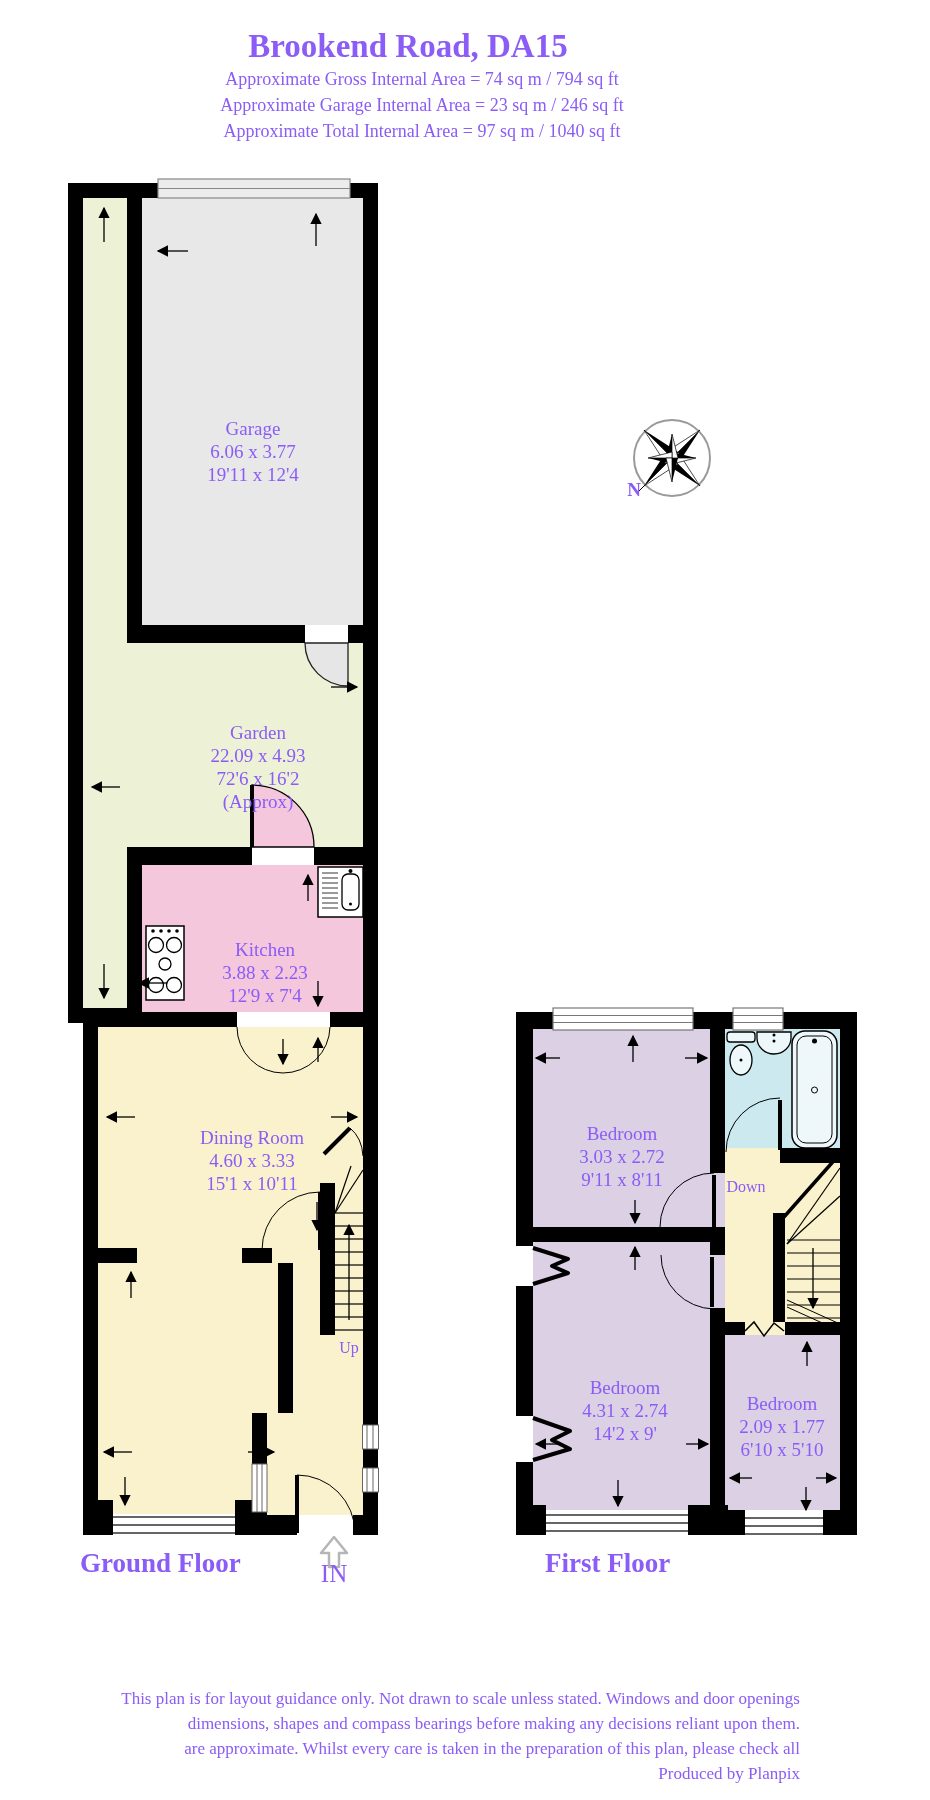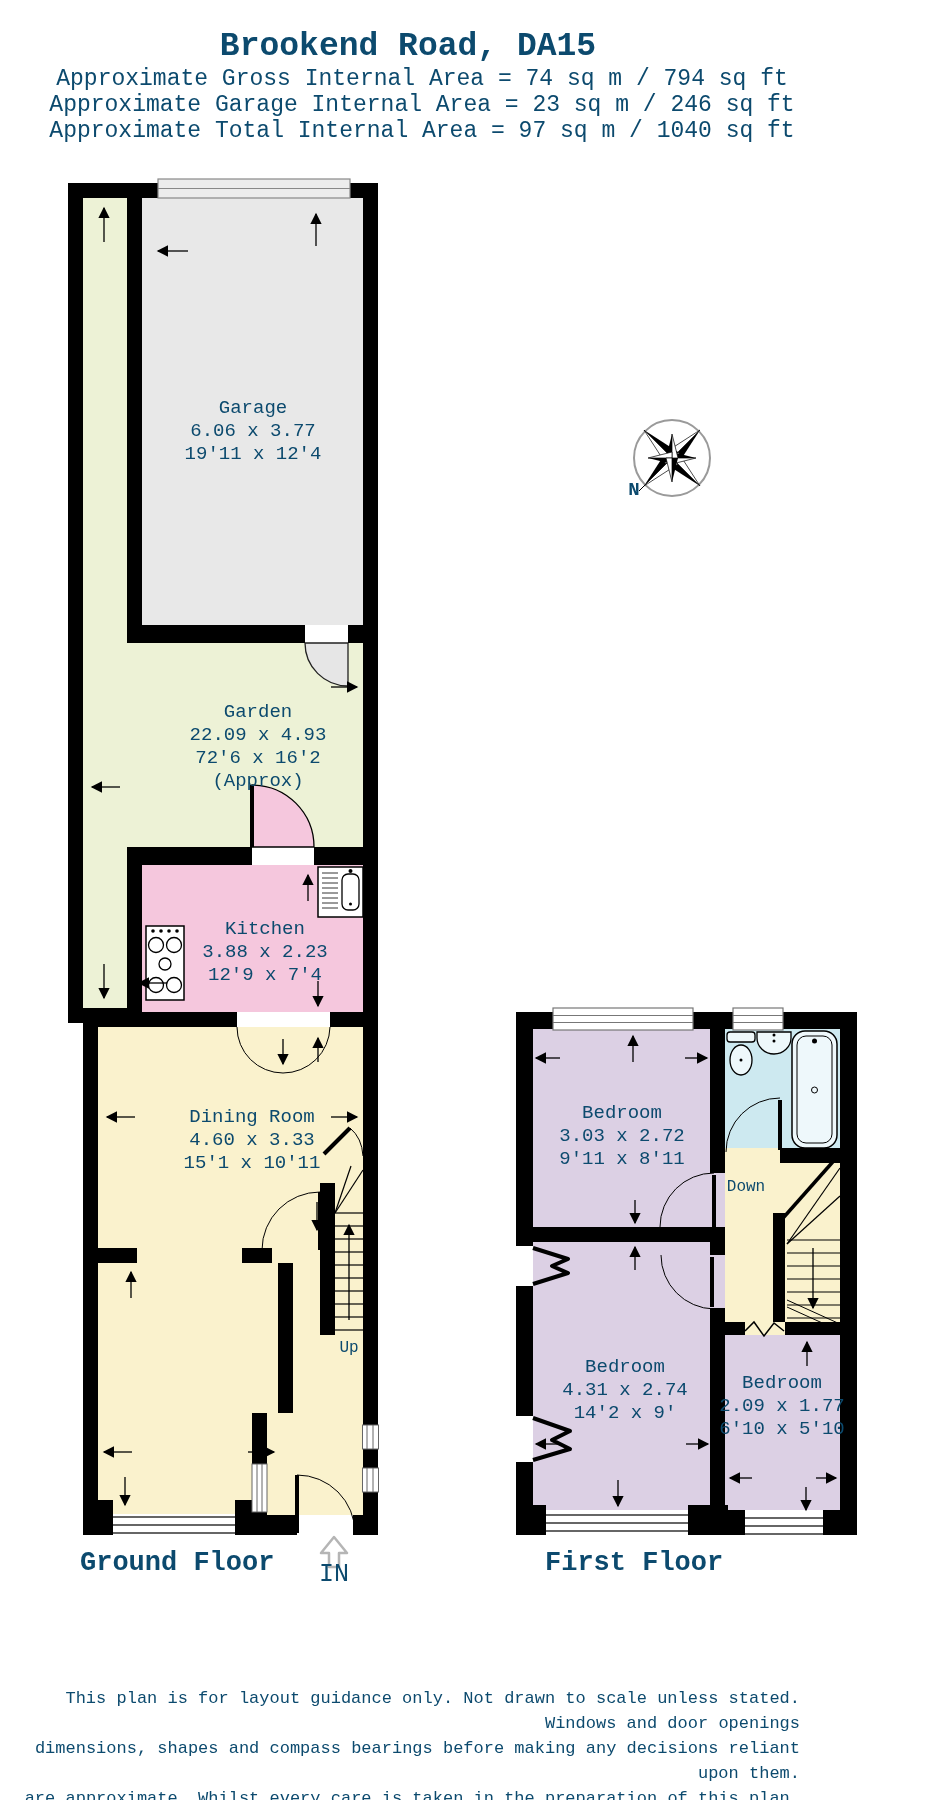--- a/index.html
+++ b/index.html
@@ -1,23 +1,23 @@
 <!DOCTYPE html>
 <html><head>
 <meta charset="utf-8">
 <style>
   html,body{margin:0;padding:0;background:#fff;}
   .canvas{position:relative;width:930px;height:1800px;background:#ffffff;
-          font-family:Liberation Mono, monospace;color:#0c4a6e;overflow:hidden;}
+          font-family:Liberation Serif, serif;color:#8b5cf6;overflow:hidden;}
   .header{position:absolute;left:0;top:28px;width:816px;text-align:center;}
   .header .title{font-size:33px;font-weight:bold;letter-spacing:0px;}
-  .header .sub{font-size:23px;line-height:24px;margin-top:2px;padding-left:28px;}
+  .header .sub{font-size:18px;line-height:24px;margin-top:2px;padding-left:28px;}
   svg{position:absolute;left:0;top:0;}
   .lbl{position:absolute;transform:translate(-50%,-50%);text-align:center;
-       font-size:19px;line-height:23px;white-space:nowrap;}
+       font-size:19px;line-height:23px;white-space:nowrap;margin-top:20px;}
   .lbl-sm{position:absolute;transform:translate(-50%,-50%);font-size:16px;white-space:nowrap;}
   .floor-title{position:absolute;font-weight:bold;font-size:27px;white-space:nowrap;}
   .in-lbl{position:absolute;transform:translate(-50%,-50%);font-size:25px;white-space:nowrap;}
   .north-lbl{position:absolute;transform:translate(-50%,-50%);font-size:19px;font-weight:bold;}
   .footer{position:absolute;left:0;top:1686px;width:800px;text-align:right;
           font-size:17px;line-height:25px;}
 </style>
 </head>
 <body>
 

